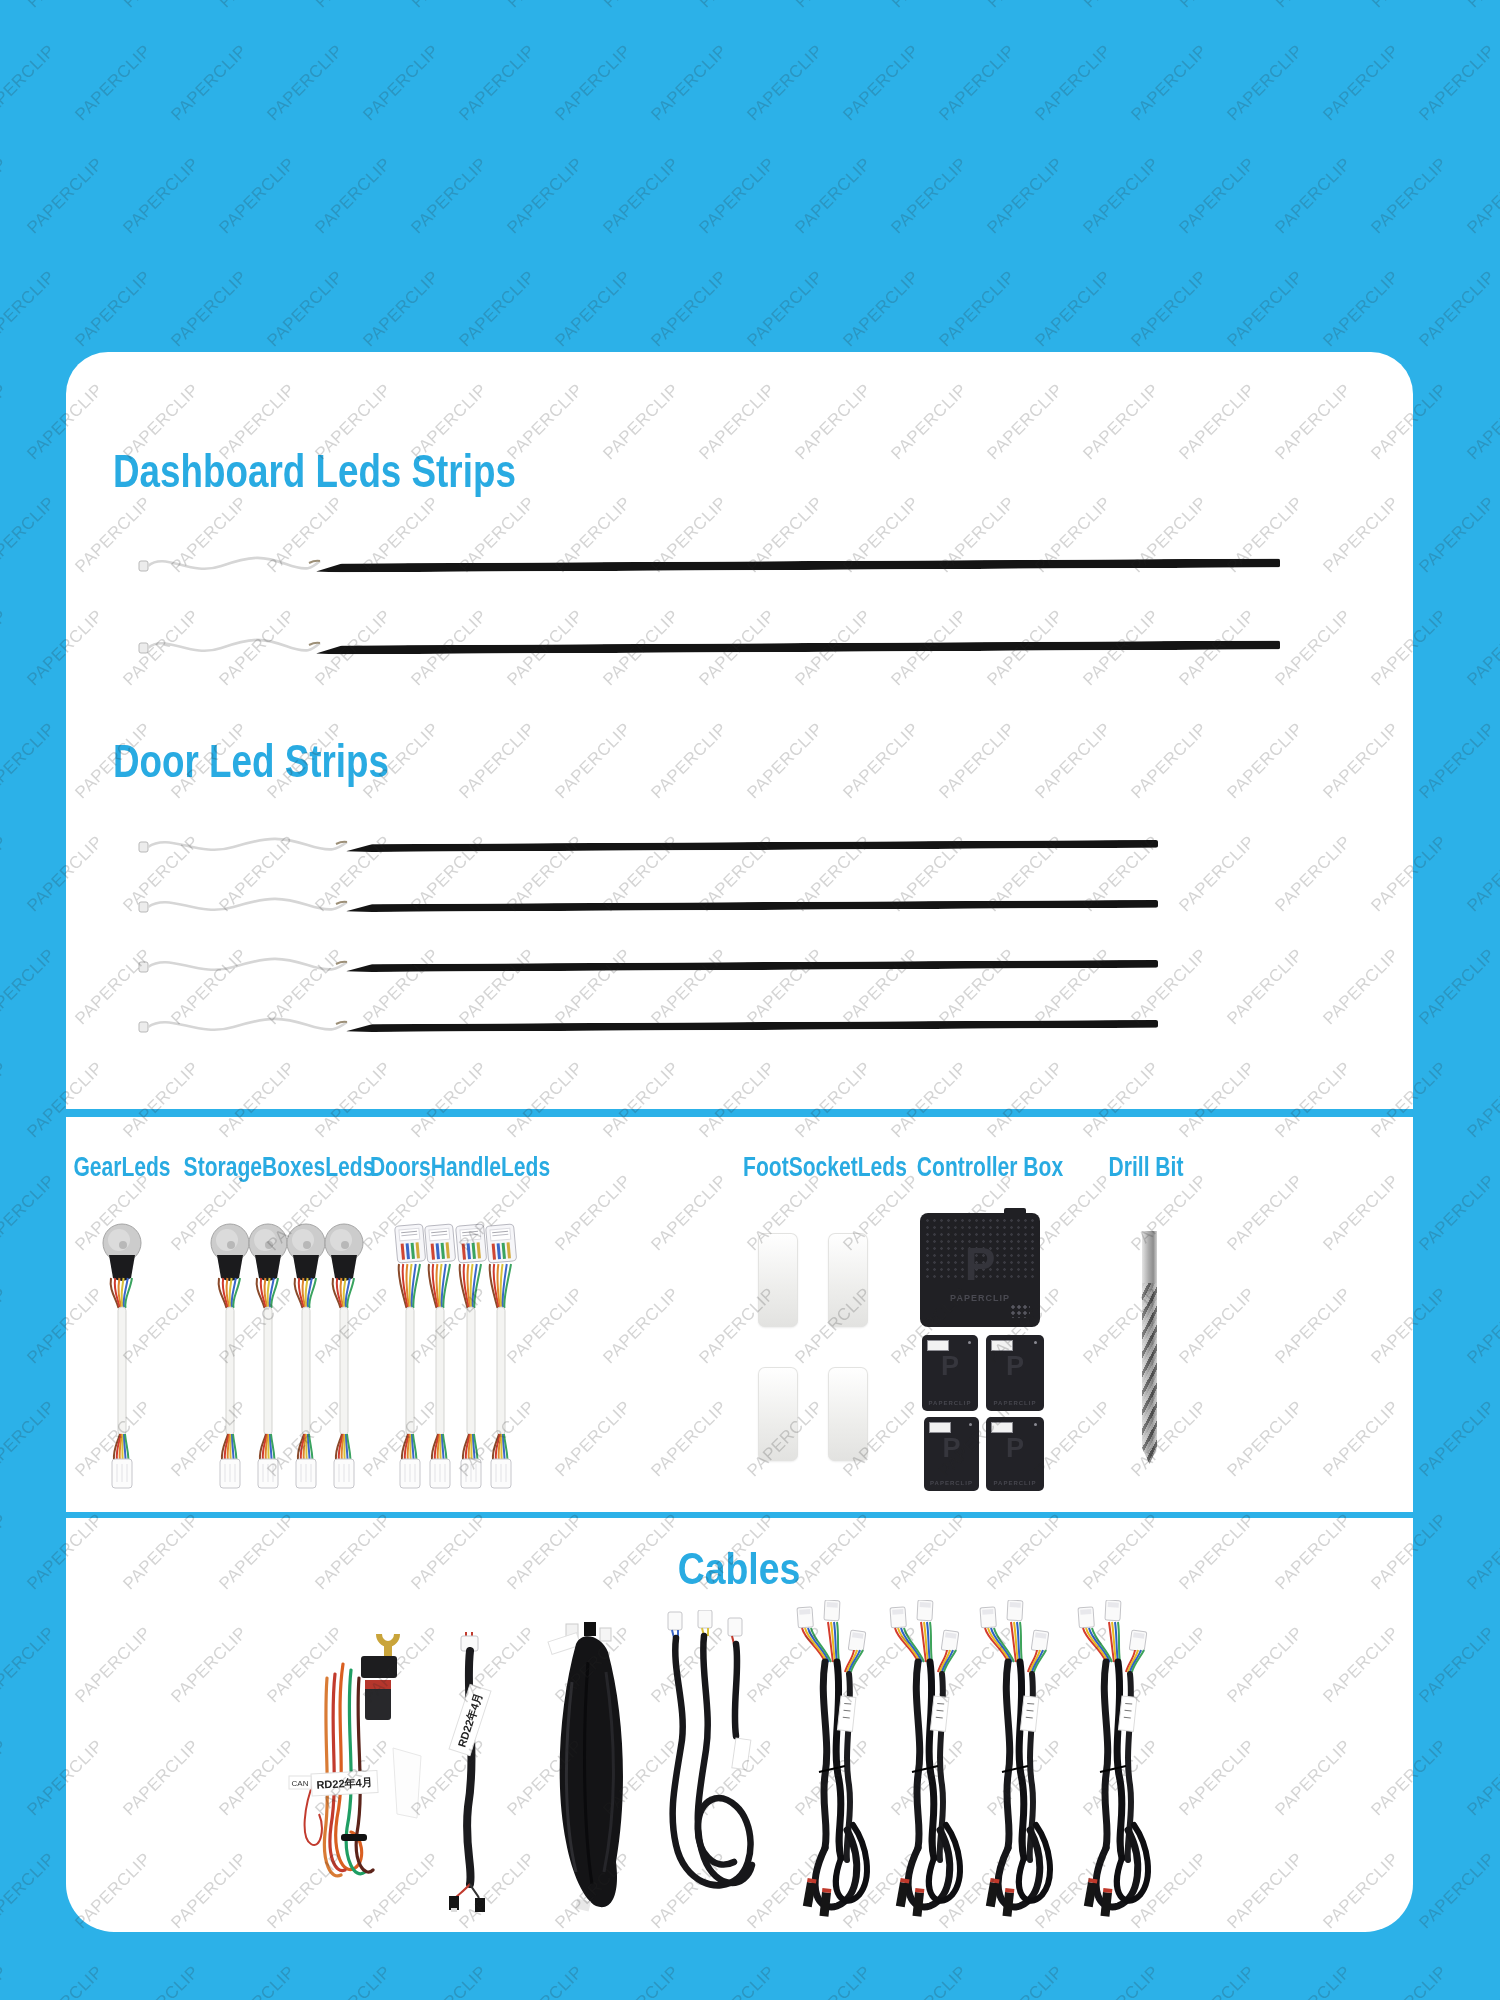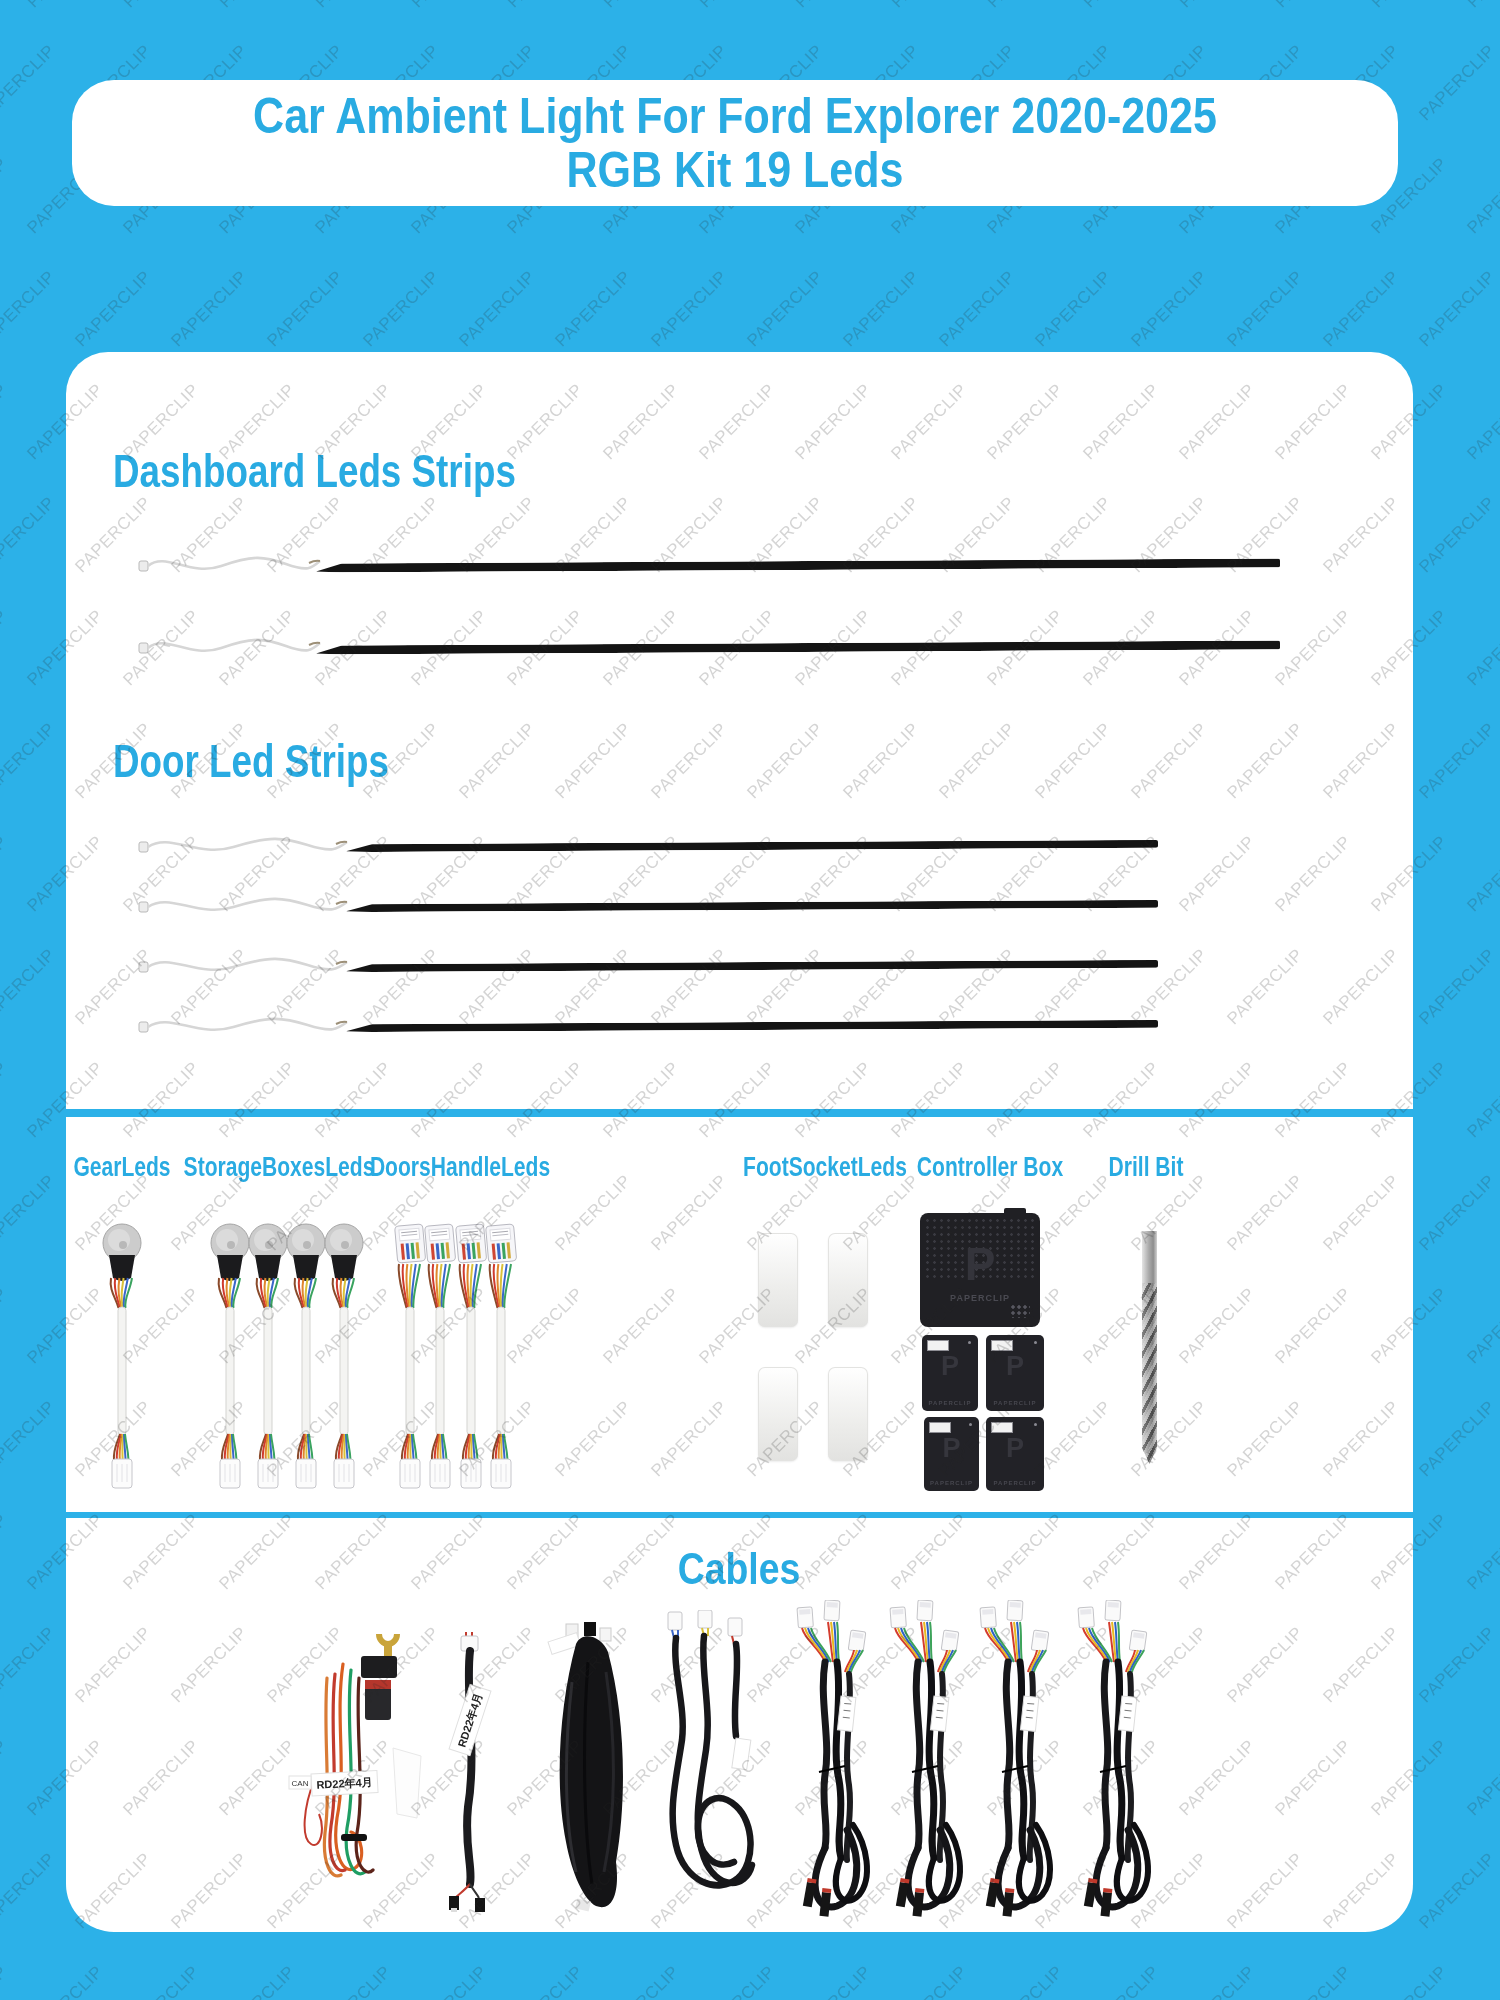--- a/index.html
+++ b/index.html
@@ -44,24 +44,20 @@
   .cable-item{position:absolute;z-index:12;}
   #watermarks span{position:absolute;font-size:17px;letter-spacing:.5px;color:rgba(40,40,40,.20);
        transform:rotate(-45deg);white-space:nowrap;z-index:40;pointer-events:none;}
   #watermarks{z-index:40;}
 </style>
 </head>
 <body>
 
 <div class="page" style="background: rgb(44, 177, 232);">
 
-  <div class="header-card">
-    <div class="title-line">Car Ambient Light For Ford Explorer 2020-2025</div>
-    <div class="title-line">RGB Kit 19 Leds</div>
-  </div>
 
   <section class="panel strips-panel"></section>
   <section class="panel parts-panel"></section>
   <section class="panel cables-panel"></section>
 
   <h2 class="sec-heading dash-heading">Dashboard Leds Strips</h2>
   <h2 class="sec-heading door-heading">Door Led Strips</h2>
   <h2 class="sec-heading cables-heading">Cables</h2>
 
   <div id="strip-items">

